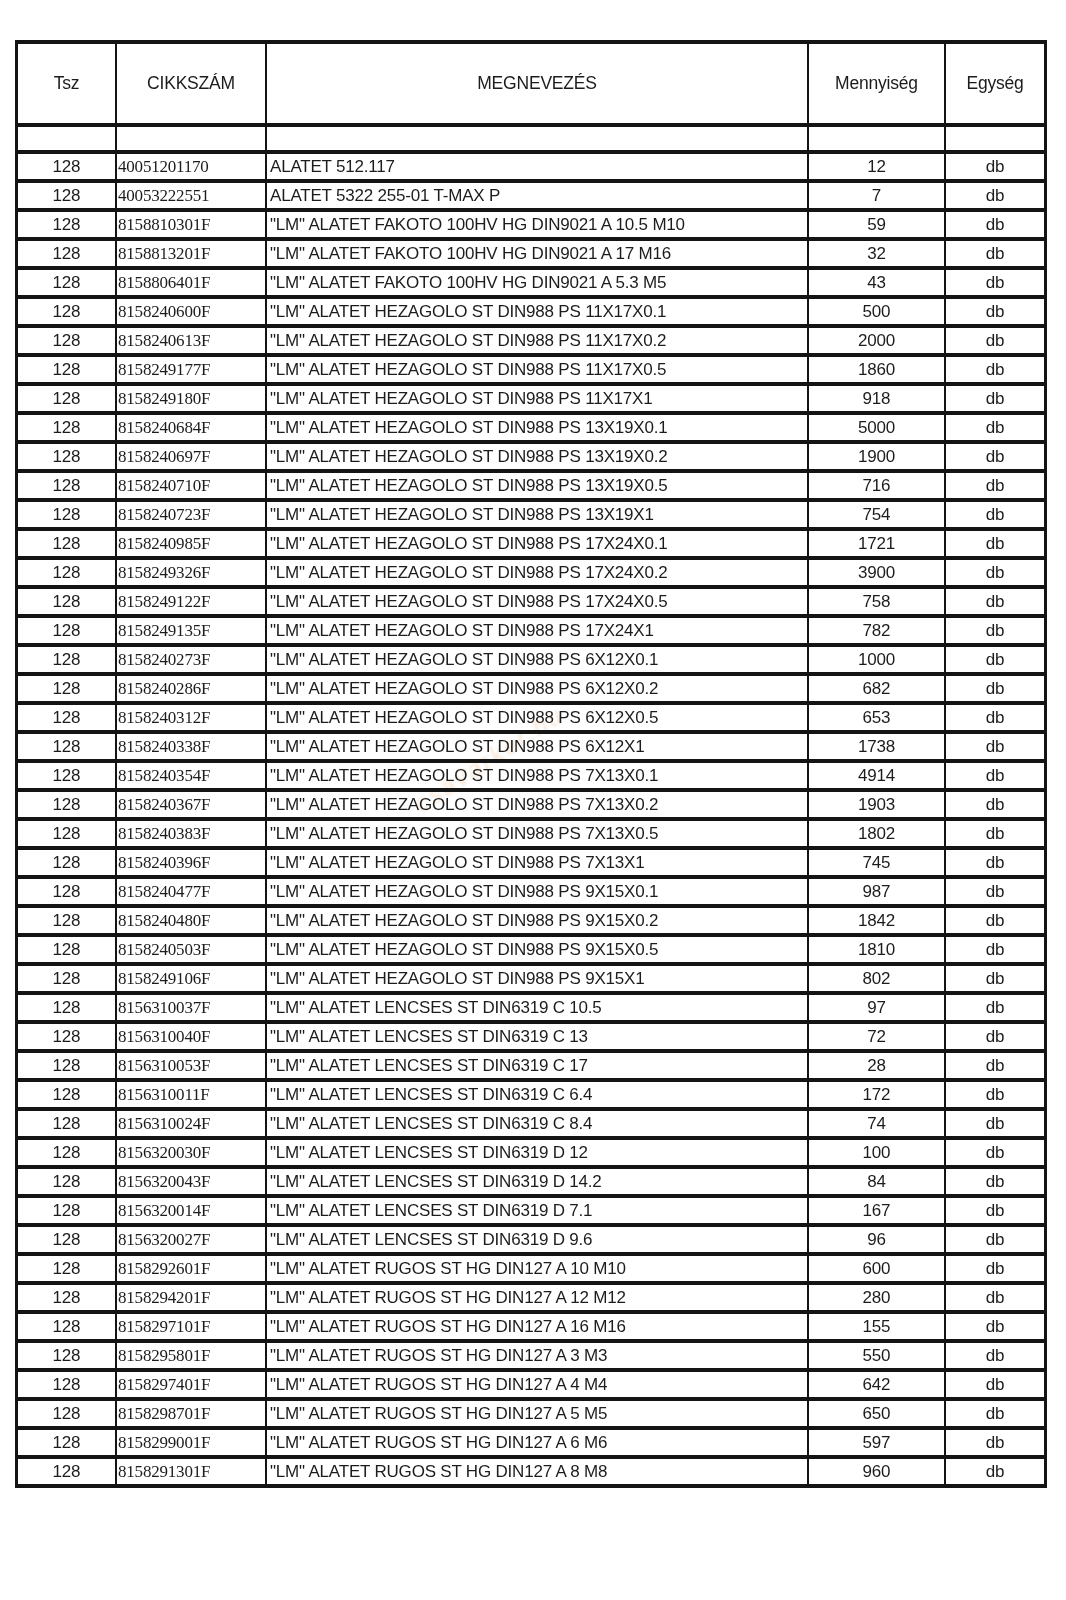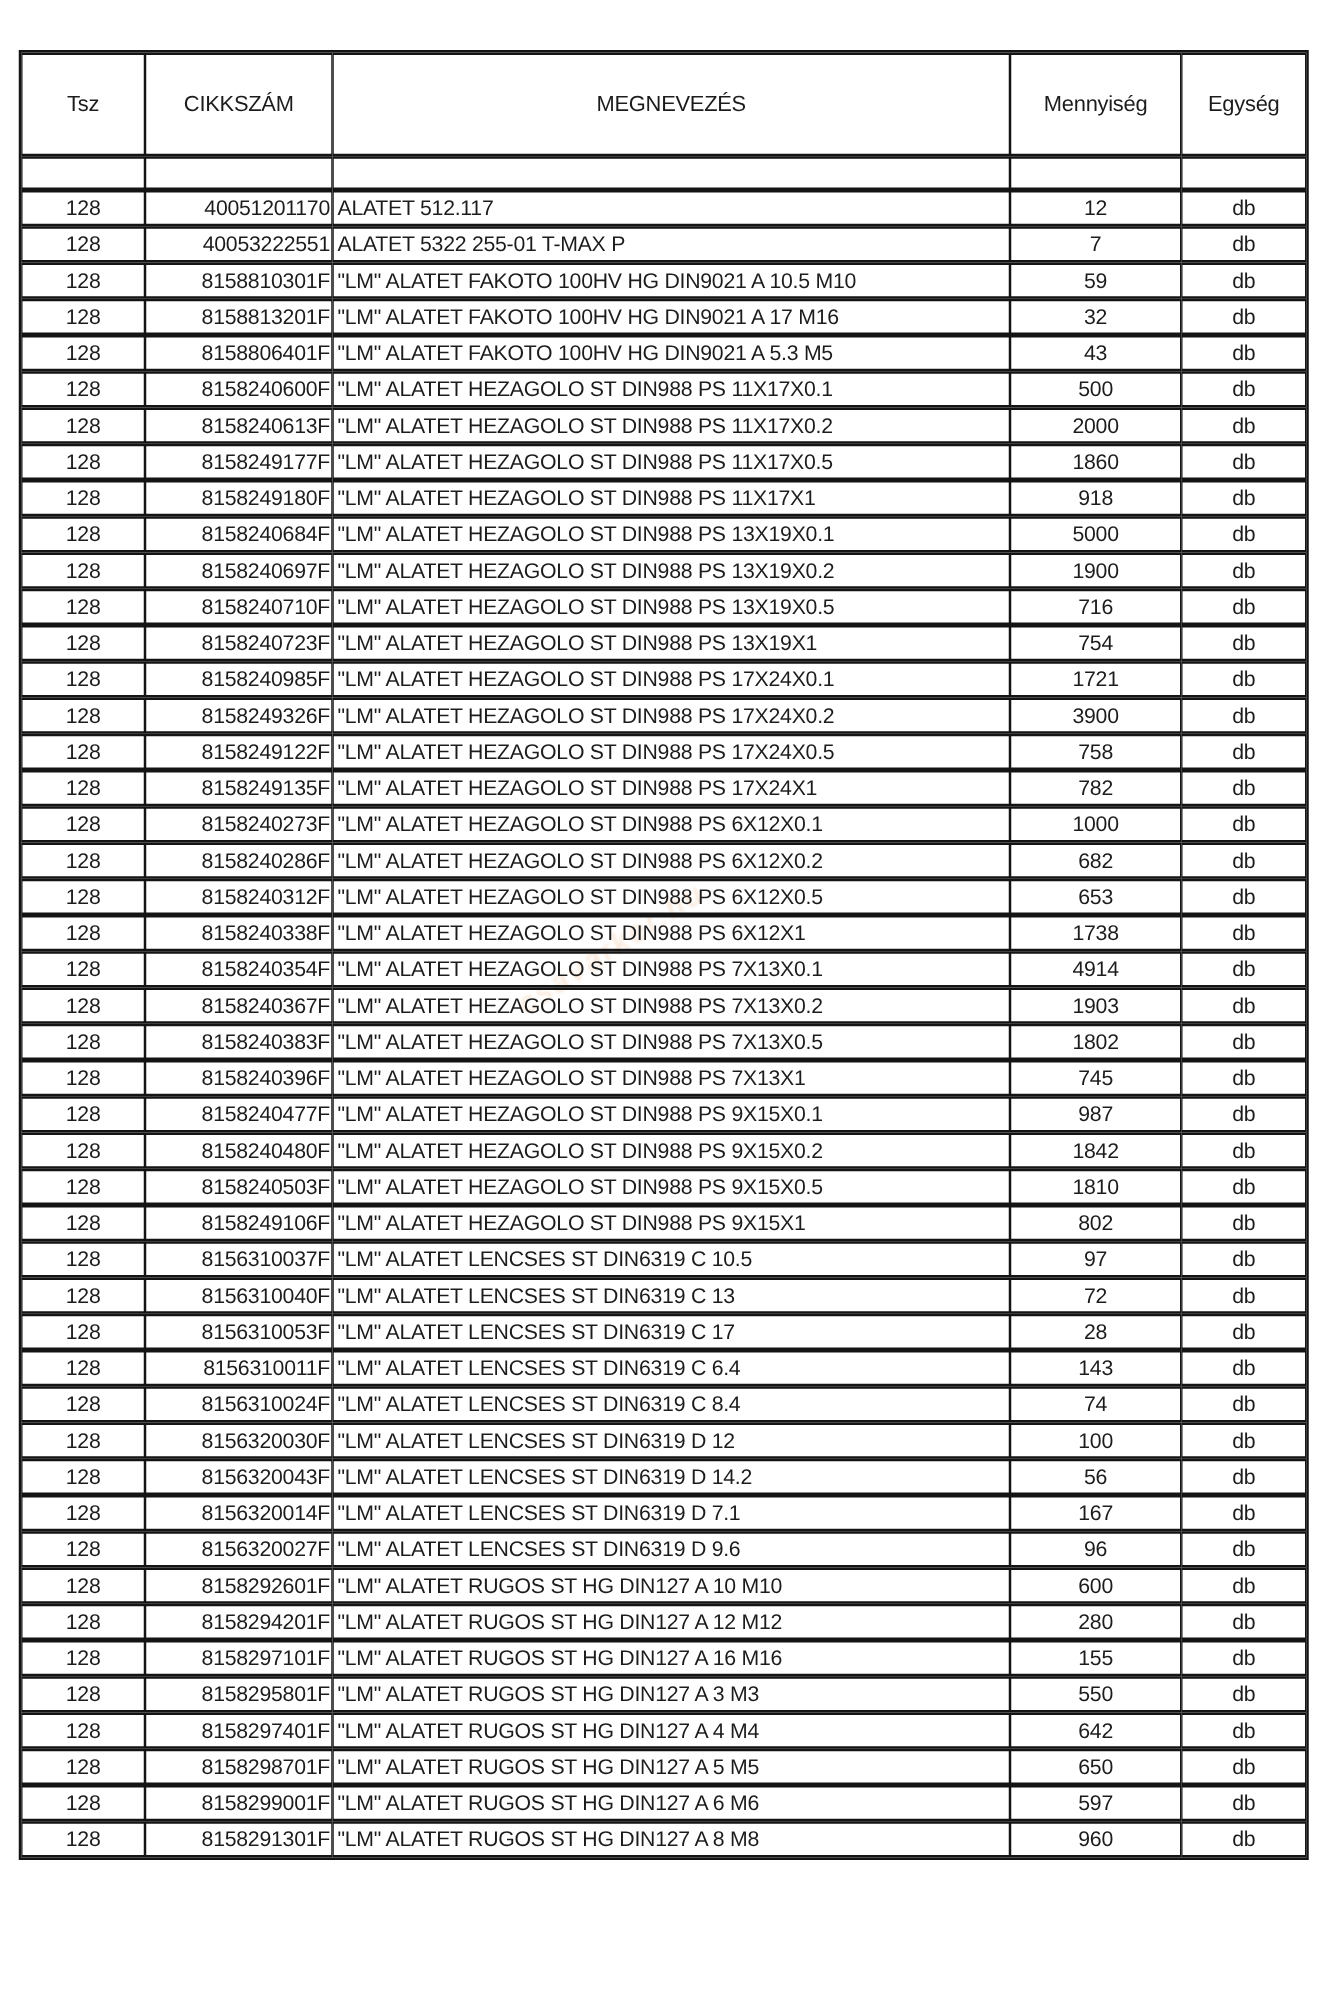--- a/index.html
+++ b/index.html
@@ -39,21 +39,21 @@
     letter-spacing: -0.2px;
   }
   table.inv thead th {
     height: 77px;
     text-align: center;
     font-size: 17.5px;
   }
   tr.empty-row td { height: 21px; }
   tbody tr.data-row td { height: 23px; }
   .c0, .c3, .c4 { text-align: center; }
-  .c1 { text-align: right; }
+  .c1 { text-align: left; font-family: Liberation Serif, serif; }
   .c2 { text-align: left; padding: 0 3px; margin-top: 39px; }
   .watermark {
     position: absolute;
     left: 425px;
     top: 790px;
     transform: rotate(-33deg);
     transform-origin: left bottom;
     font-size: 24px;
     font-style: italic;
     letter-spacing: 3px;
@@ -316,42 +316,42 @@
           <td class="c0">128</td>
           <td class="c1">8156310053F</td>
           <td class="c2">"LM" ALATET LENCSES ST DIN6319 C 17</td>
           <td class="c3">28</td>
           <td class="c4">db</td>
         </tr>
         <tr class="data-row">
           <td class="c0">128</td>
           <td class="c1">8156310011F</td>
           <td class="c2">"LM" ALATET LENCSES ST DIN6319 C 6.4</td>
-          <td class="c3">143</td>
+          <td class="c3">172</td>
           <td class="c4">db</td>
         </tr>
         <tr class="data-row">
           <td class="c0">128</td>
           <td class="c1">8156310024F</td>
           <td class="c2">"LM" ALATET LENCSES ST DIN6319 C 8.4</td>
           <td class="c3">74</td>
           <td class="c4">db</td>
         </tr>
         <tr class="data-row">
           <td class="c0">128</td>
           <td class="c1">8156320030F</td>
           <td class="c2">"LM" ALATET LENCSES ST DIN6319 D 12</td>
           <td class="c3">100</td>
           <td class="c4">db</td>
         </tr>
         <tr class="data-row">
           <td class="c0">128</td>
           <td class="c1">8156320043F</td>
           <td class="c2">"LM" ALATET LENCSES ST DIN6319 D 14.2</td>
-          <td class="c3">56</td>
+          <td class="c3">84</td>
           <td class="c4">db</td>
         </tr>
         <tr class="data-row">
           <td class="c0">128</td>
           <td class="c1">8156320014F</td>
           <td class="c2">"LM" ALATET LENCSES ST DIN6319 D 7.1</td>
           <td class="c3">167</td>
           <td class="c4">db</td>
         </tr>
         <tr class="data-row">

